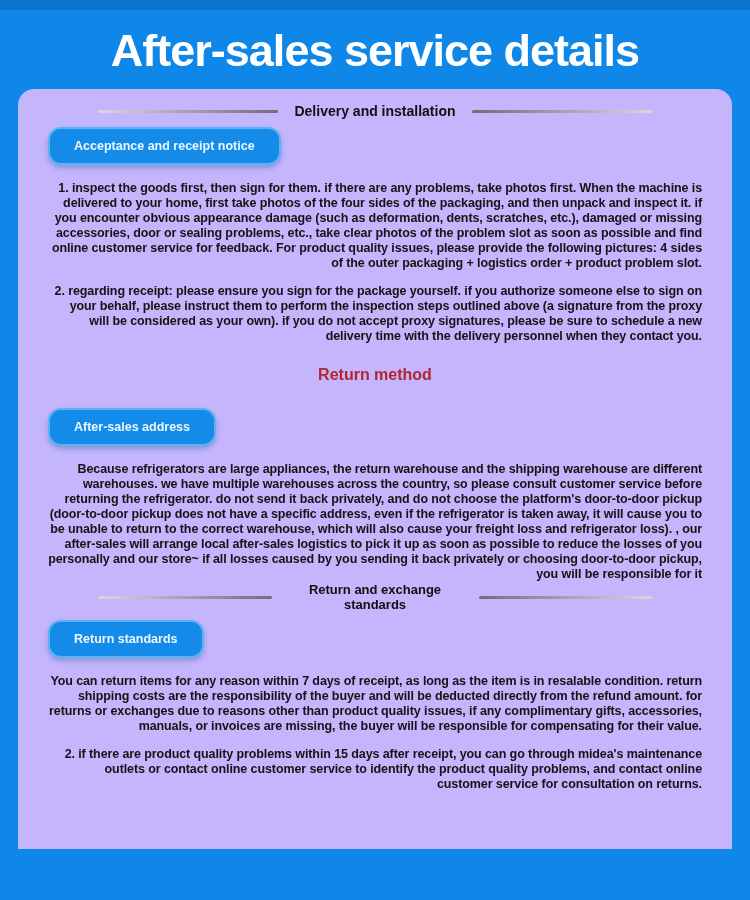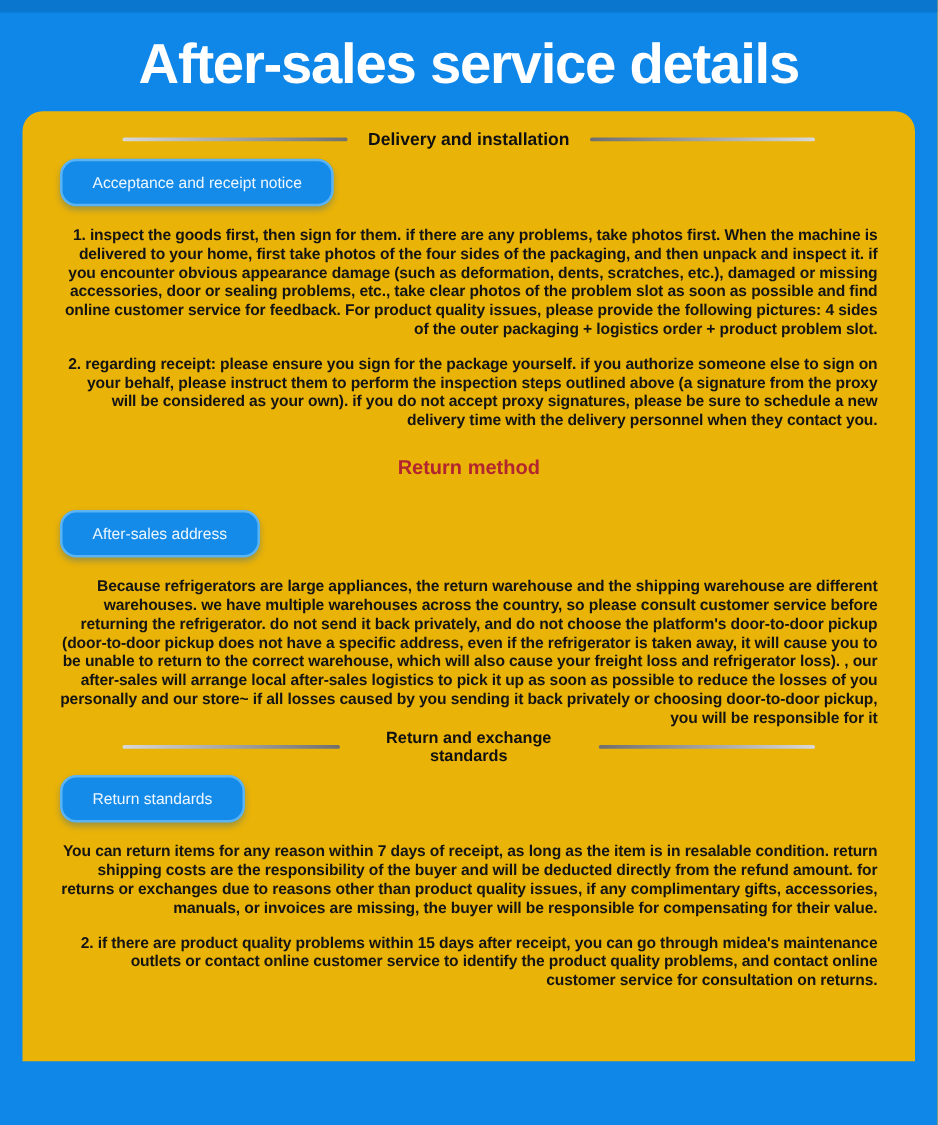--- a/index.html
+++ b/index.html
@@ -25,21 +25,21 @@
   }
   .page-subtitle {
     margin-top: 9px;
     color: #d9f3fe;
     font-size: 26px;
     font-weight: 700;
     line-height: 28px;
   }
   .card {
     margin: 13px 18px 0 18px;
-    background: #eab308;
+    background: #c4b5fd;
     border-radius: 16px 16px 0 0;
     min-height: 760px;
     padding: 14px 30px 8px 30px;
     box-sizing: border-box;
   }
   .sec-head {
     display: flex;
     align-items: center;
     padding: 0 50px;
     gap: 16px;
@@ -73,21 +73,21 @@
     margin-top: 8px;
     height: 38px;
     padding: 0 24px;
     background: #148ae9;
     border: 2px solid #5ab3f2;
     border-radius: 13px;
     box-shadow: 0 3px 5px rgba(20, 90, 160, 0.35);
     color: #ecf7ff;
     font-family: "Liberation Sans", sans-serif;
     font-size: 12.5px;
-    font-weight: 400;
+    font-weight: 700;
     cursor: pointer;
   }
   .sec-head + .pill { margin-top: 8px; }
   p.body-text {
     margin: 13px 0 0 0;
     color: #141414;
     font-size: 12.5px;
     font-weight: 700;
     line-height: 15px;
     letter-spacing: -0.1px;

